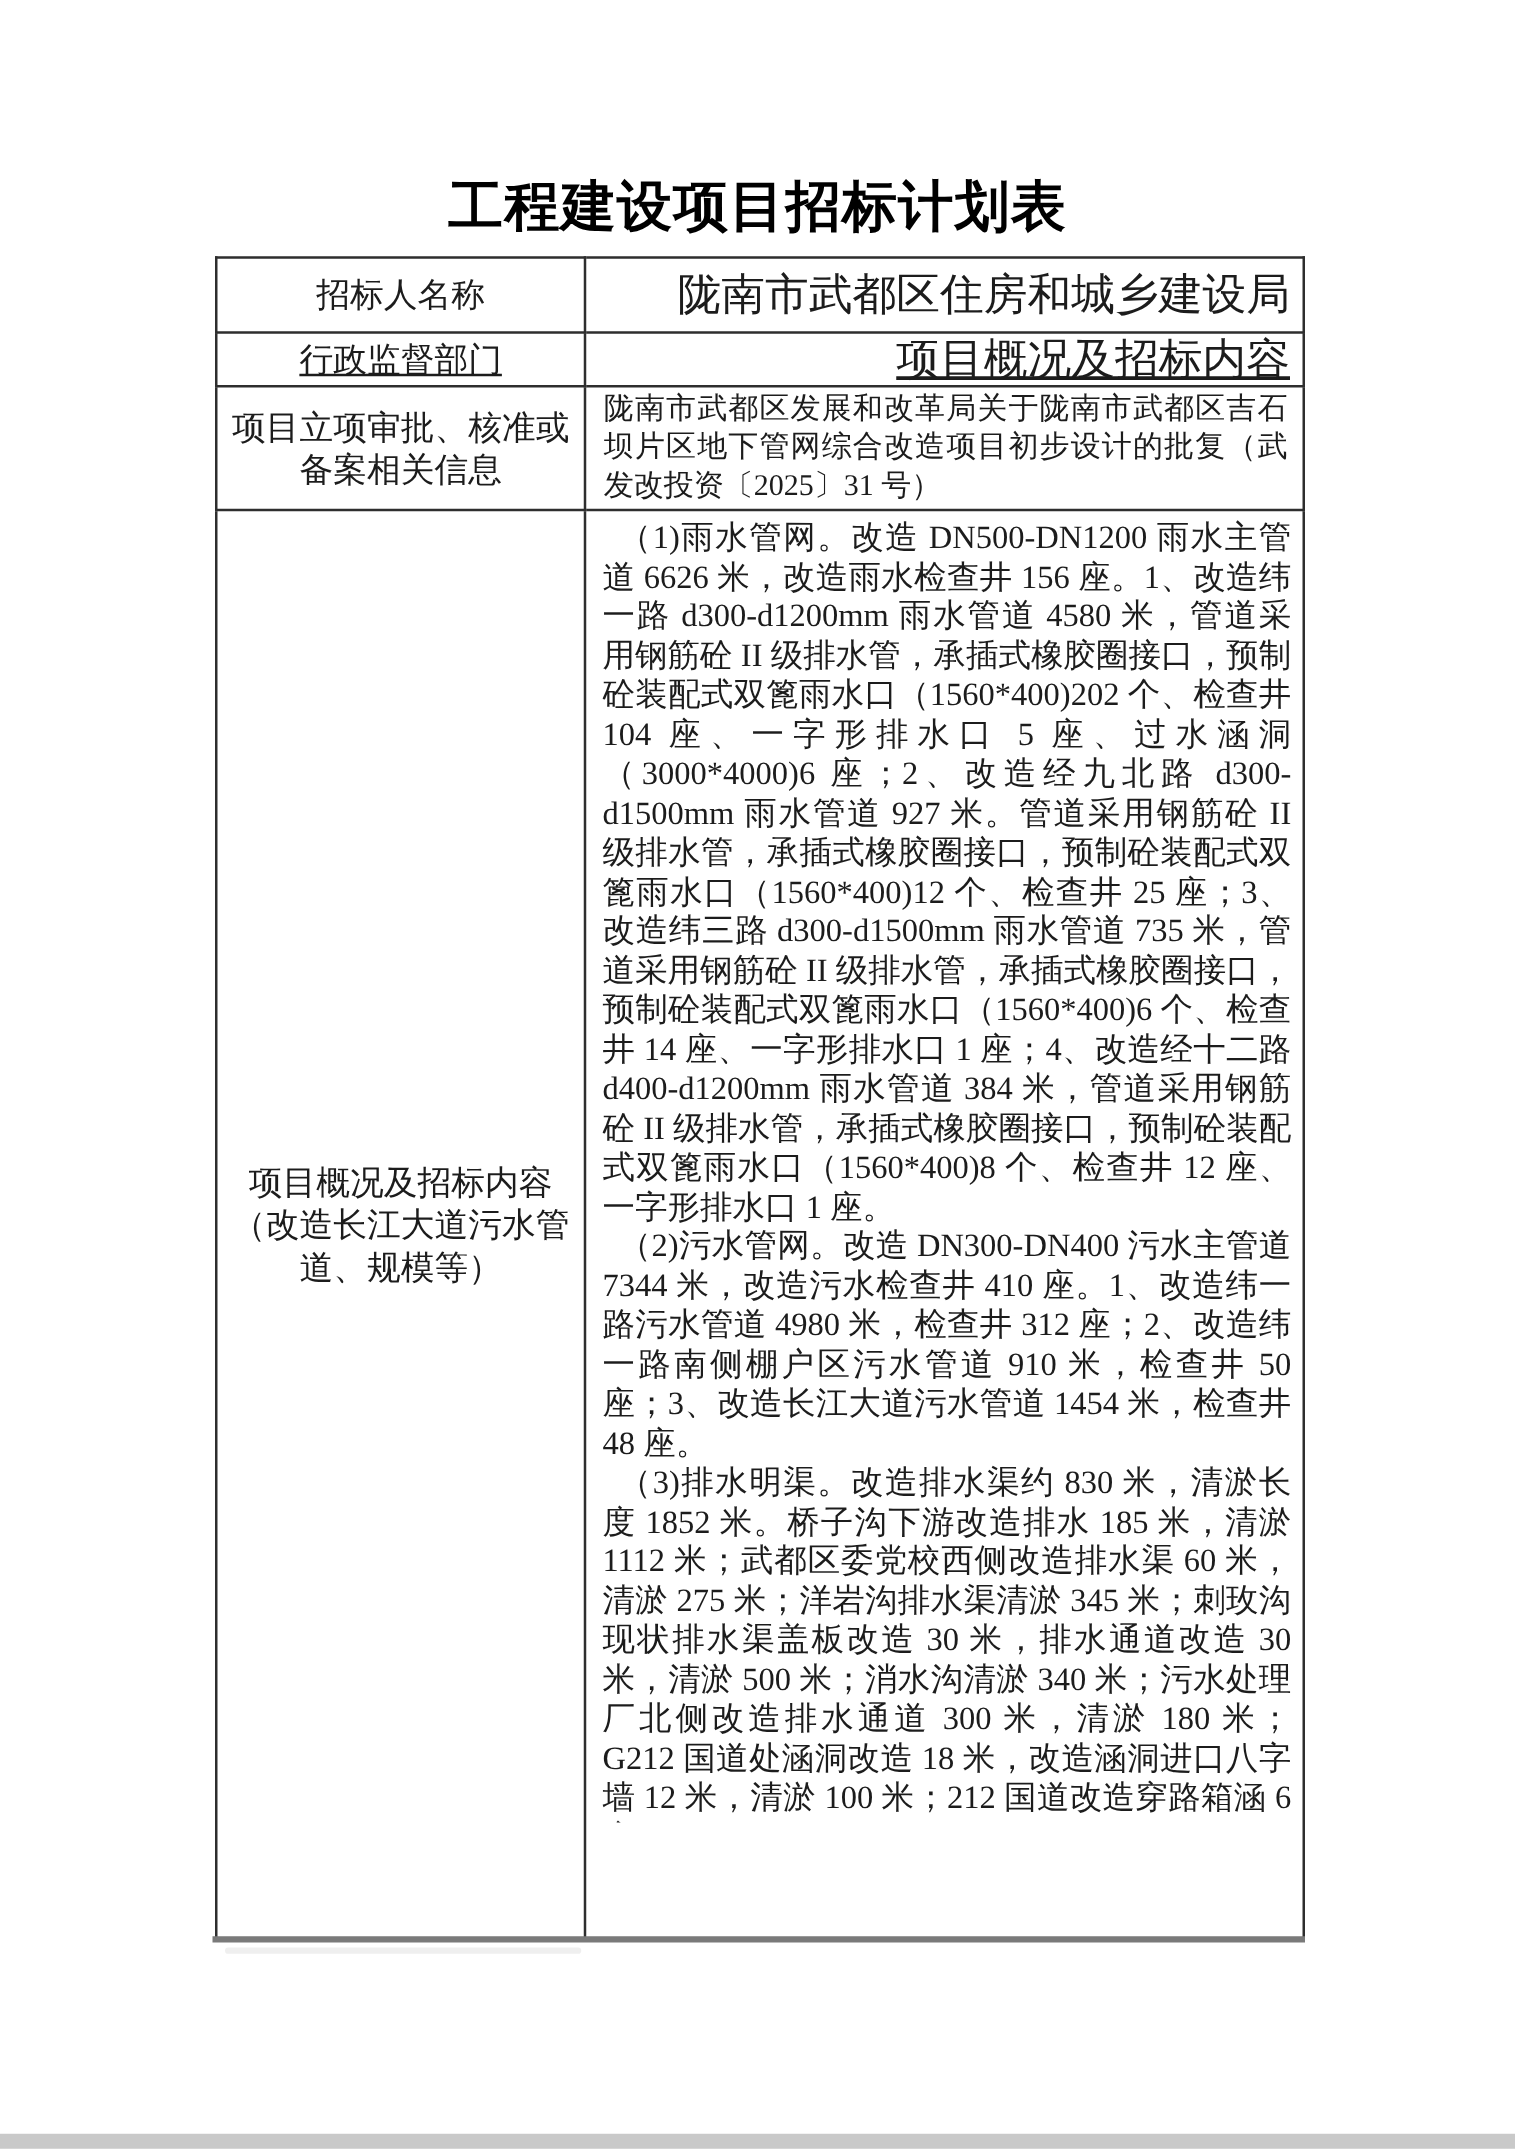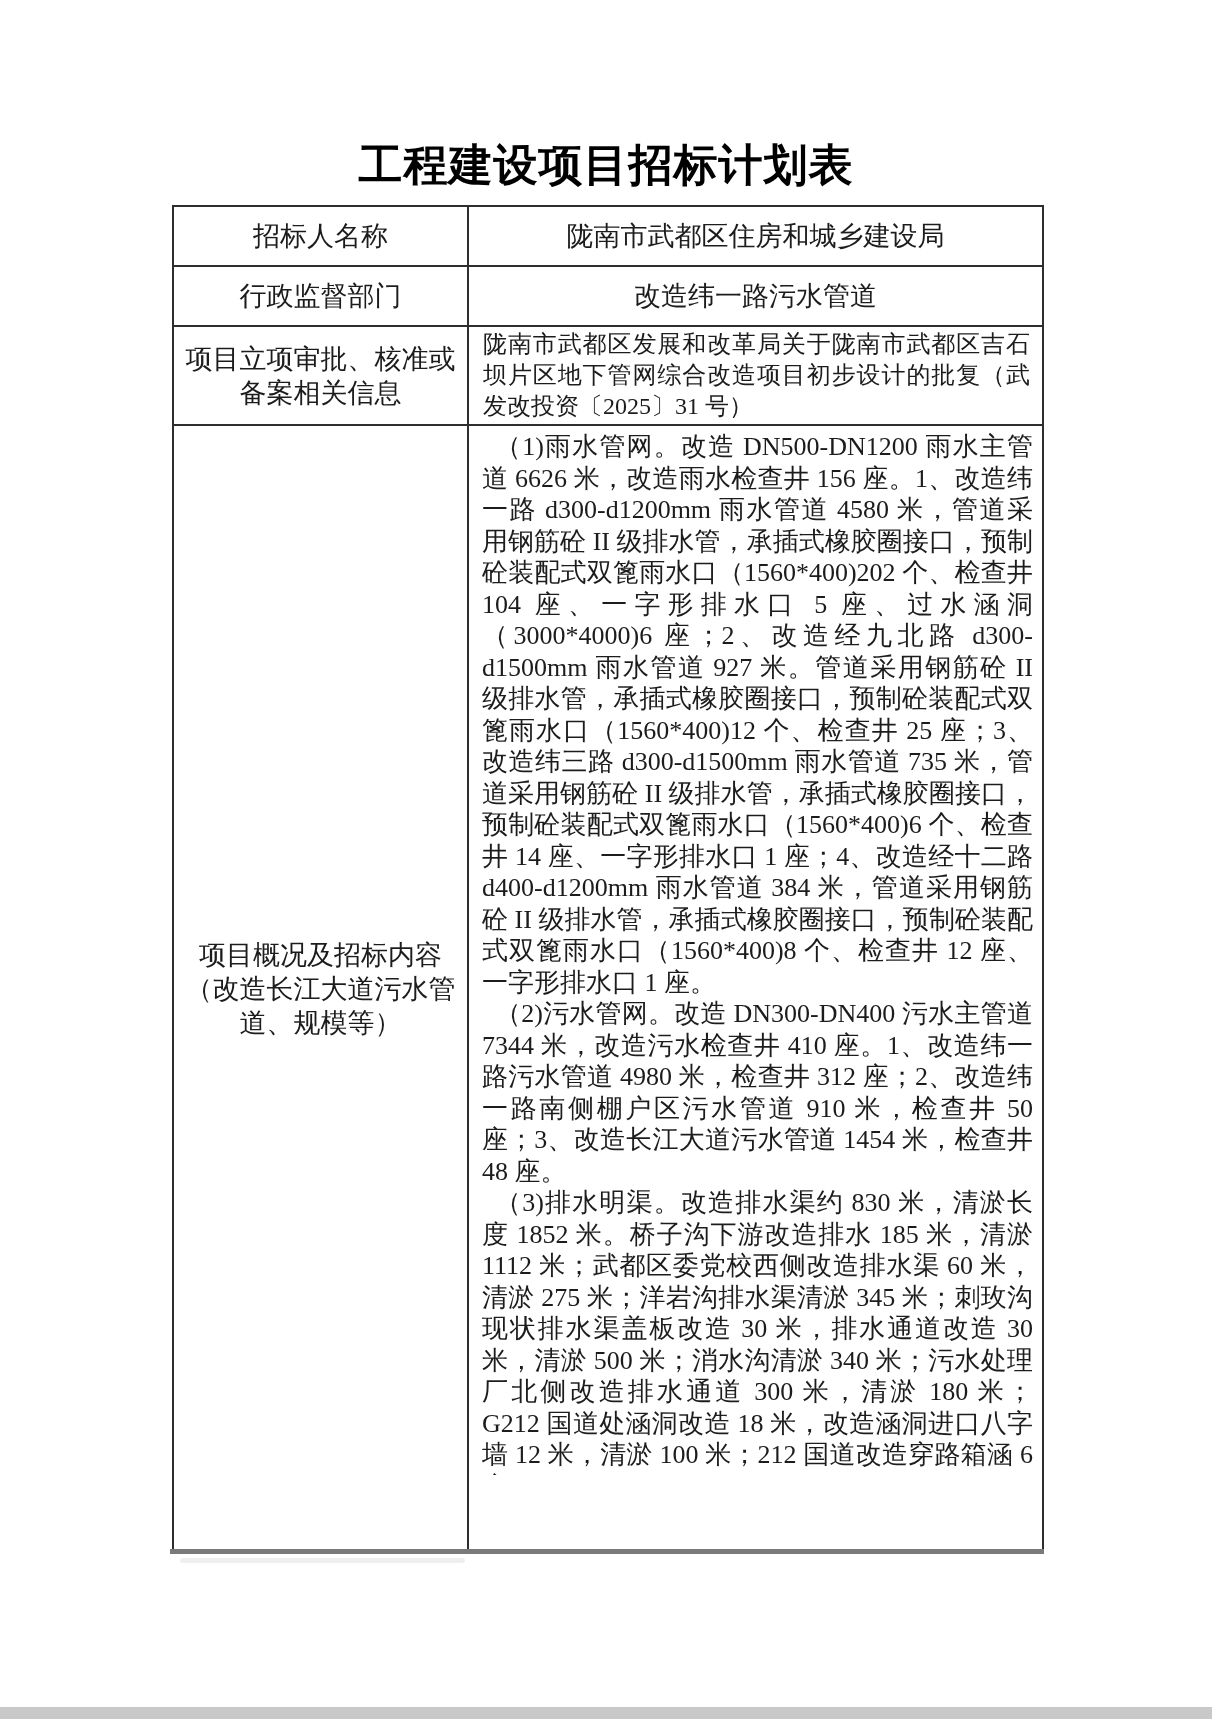--- a/index.html
+++ b/index.html
@@ -43,22 +43,22 @@
   }
   .col-label { width: 295px; }
   .col-value { width: 575px; }
   td.label-cell {
     text-align: center;
     font-size: 27px;
     line-height: 34px;
     padding: 2px 10px;
   }
   td.value-center {
-    text-align: center;
-    font-size: 27px;
+    text-align: right;
+    font-size: 35px;
     line-height: 32px;
     padding: 2px 10px;
   }
   td.value-justify {
     text-align: justify;
     font-size: 24px;
     line-height: 31px;
     padding: 2px 12px 2px 14px;
   }
   td.value-body {
@@ -111,23 +111,23 @@
 <table class="plan-table">
   <colgroup>
     <col class="col-label">
     <col class="col-value">
   </colgroup>
   <tbody>
     <tr style="height:60px;">
       <td class="label-cell">招标人名称</td>
       <td class="value-center">陇南市武都区住房和城乡建设局</td>
     </tr>
-    <tr style="height:60px;">
+    <tr style="height:43px;text-decoration:underline;">
       <td class="label-cell">行政监督部门</td>
-      <td class="value-center">改造纬一路污水管道</td>
+      <td class="value-center">项目概况及招标内容</td>
     </tr>
     <tr style="height:97px;padding-left:44px;">
       <td class="label-cell">项目立项审批、核准或备案相关信息</td>
       <td class="value-justify">陇南市武都区发展和改革局关于陇南市武都区吉石坝片区地下管网综合改造项目初步设计的批复（武发改投资〔2025〕31 号）</td>
     </tr>
     <tr>
       <td class="label-cell">项目概况及招标内容（改造长江大道污水管道、规模等）</td>
       <td class="value-body">
         <div class="body-clip">
           <p>（1)雨水管网。改造 DN500-DN1200 雨水主管道 6626 米，改造雨水检查井 156 座。1、改造纬一路 d300-d1200mm 雨水管道 4580 米，管道采用钢筋砼 II 级排水管，承插式橡胶圈接口，预制砼装配式双篦雨水口（1560*400)202 个、检查井 104 座、一字形排水口 5 座、过水涵洞（3000*4000)6 座；2、改造经九北路 d300-d1500mm 雨水管道 927 米。管道采用钢筋砼 II 级排水管，承插式橡胶圈接口，预制砼装配式双篦雨水口（1560*400)12 个、检查井 25 座；3、改造纬三路 d300-d1500mm 雨水管道 735 米，管道采用钢筋砼 II 级排水管，承插式橡胶圈接口，预制砼装配式双篦雨水口（1560*400)6 个、检查井 14 座、一字形排水口 1 座；4、改造经十二路 d400-d1200mm 雨水管道 384 米，管道采用钢筋砼 II 级排水管，承插式橡胶圈接口，预制砼装配式双篦雨水口（1560*400)8 个、检查井 12 座、一字形排水口 1 座。</p>

